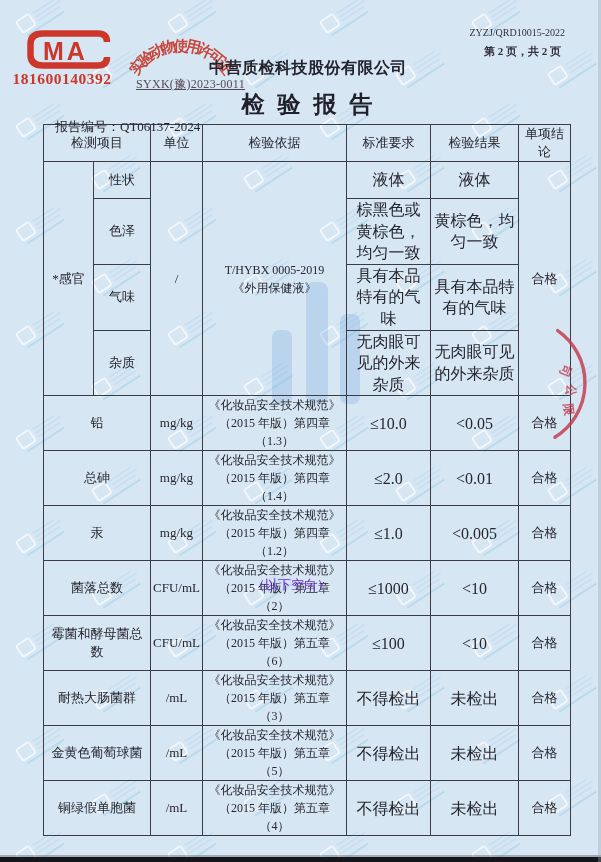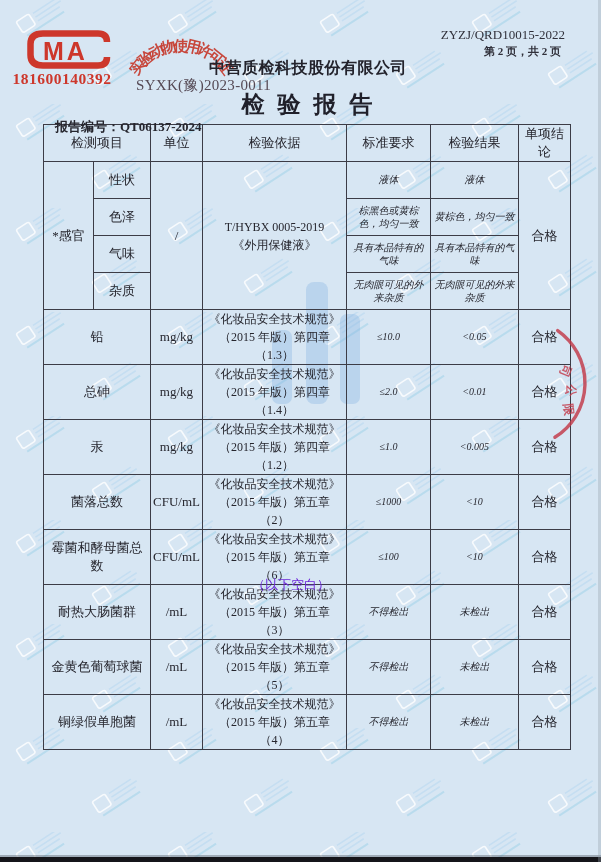--- a/index.html
+++ b/index.html
@@ -32,38 +32,38 @@
   
   .arc-stamp{left:181px;top:101px;width:0;height:0;z-index:3;}
   .arc-stamp span{
     position:absolute;left:0;top:0;display:inline-block;
     transform-origin:0 0;
     font-size:15px;font-weight:bold;color:rgba(198,58,44,.92);
     white-space:nowrap;
   }
   .license-number{
     left:136px;top:76px;z-index:3;
-    font-size:15px;color:#55495457;color:#554954;letter-spacing:.3px;
+    font-size:12px;color:#55495457;color:#554954;letter-spacing:.3px;text-decoration:underline;
   }
   
   .company-name{left:0;top:58px;width:616px;text-align:center;font-size:16px;font-weight:bold;letter-spacing:.5px;z-index:3;color:#23232c;}
-  .doc-code{right:36px;top:27px;text-align:right;z-index:3;font-size:13px;color:#30303a;}
+  .doc-code{right:36px;top:27px;text-align:right;z-index:3;font-size:10px;color:#30303a;}
   .page-info{right:40px;top:44px;text-align:left;z-index:3;font-size:11px;font-weight:bold;color:#30303a;}
   .report-title{left:0;top:89px;width:614px;text-align:center;z-index:3;
     font-size:23px;font-weight:bold;letter-spacing:13px;text-indent:13px;color:#20202a;}
-  .report-no{left:55px;top:118px;z-index:3;font-size:13px;color:#26262e;font-weight:bold;}
+  .report-no{left:55px;top:118px;z-index:3;font-size:13px;color:#26262e;}
   
   .report-table{left:43px;top:124px;z-index:2;border-collapse:collapse;table-layout:fixed;padding-left:36px;}
   .report-table td,.report-table th{
     border:1px solid #3c3c46;text-align:center;vertical-align:middle;
     padding:0 2px;font-weight:normal;font-size:13px;color:#26262e;
     overflow:hidden;
   }
   .report-table .basis{font-size:12px;line-height:1.5;}
-  .report-table .std,.report-table .res{font-size:10px;line-height:1.35;font-style:italic;}
+  .report-table .std,.report-table .res{font-size:16px;line-height:1.35;}
   .tr-head{height:35px;}
   .tr-head th{font-size:13px;}
   .tr-sens{height:37px;}
   .tr-item{height:33px;}
   .below-blank{left:30px;top:576px;width:522px;text-align:center;z-index:2;font-size:13px;color:#6d28d9;}
   
   .seal-svg{left:540px;top:318px;z-index:4;}
   
   .bottom-edge{left:0;bottom:0;width:601px;height:5px;background:#15151a;z-index:6;}
   .bottom-edge2{left:0;bottom:5px;width:601px;height:2px;background:rgba(90,100,110,.45);z-index:6;}

